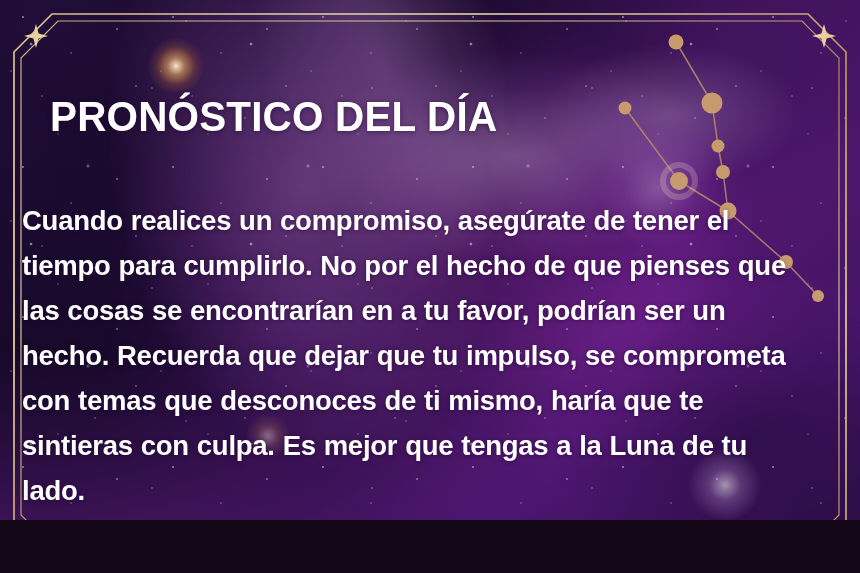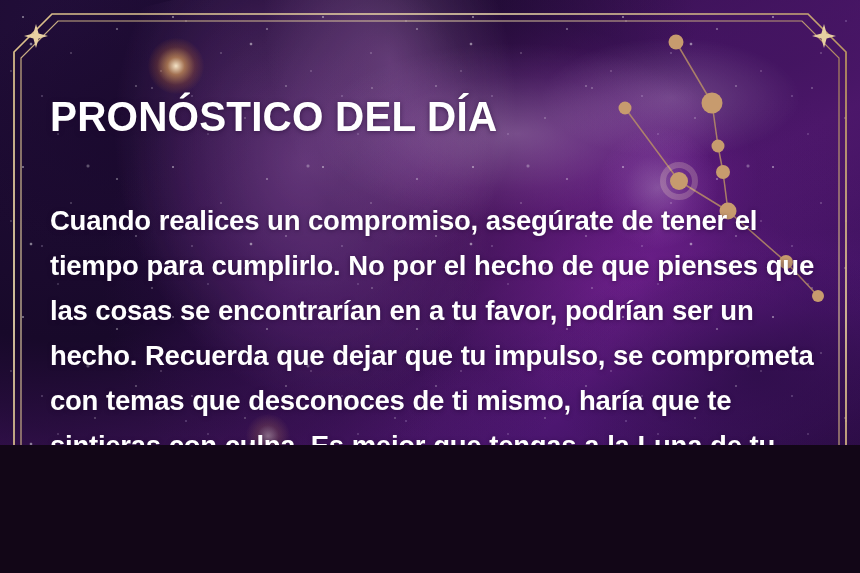--- a/index.html
+++ b/index.html
@@ -7,21 +7,21 @@
 
   html, body {
     width:860px; height:573px;
     background:#120617;
     font-family:"Liberation Sans", sans-serif;
     overflow:hidden;
   }
 
   #card {
     position:relative;
-    width:860px; height:445px;
+    width:860px; height:520px;
     overflow:hidden;
     background:#14532d;
   }
 
   
   .bg { position:absolute; inset:0; }
 
   .bg-base {
     background:
       radial-gradient(circle at 8% 6%, rgba(34,14,58,1) 0%, rgba(24,9,42,1) 35%, rgba(20,8,36,0) 70%),
@@ -122,21 +122,21 @@
     letter-spacing:0.2px;
     color:#ffffff;
     white-space:nowrap;
     transform:scaleX(0.94);
     transform-origin:left center;
     text-shadow:0 1px 5px rgba(30,5,45,0.55);
   }
 
   #body-text {
     position:absolute;
-    left:50px; top:198px;
+    left:22px; top:198px;
     width:792px;
     font-family:"Liberation Sans", sans-serif;
     font-size:27.5px;
     font-weight:700;
     line-height:45px;
     color:#ffffff;
     letter-spacing:-0.25px;
     word-spacing:0.5px;
     text-shadow:0 1px 4px rgba(30,5,45,0.5);
   }

